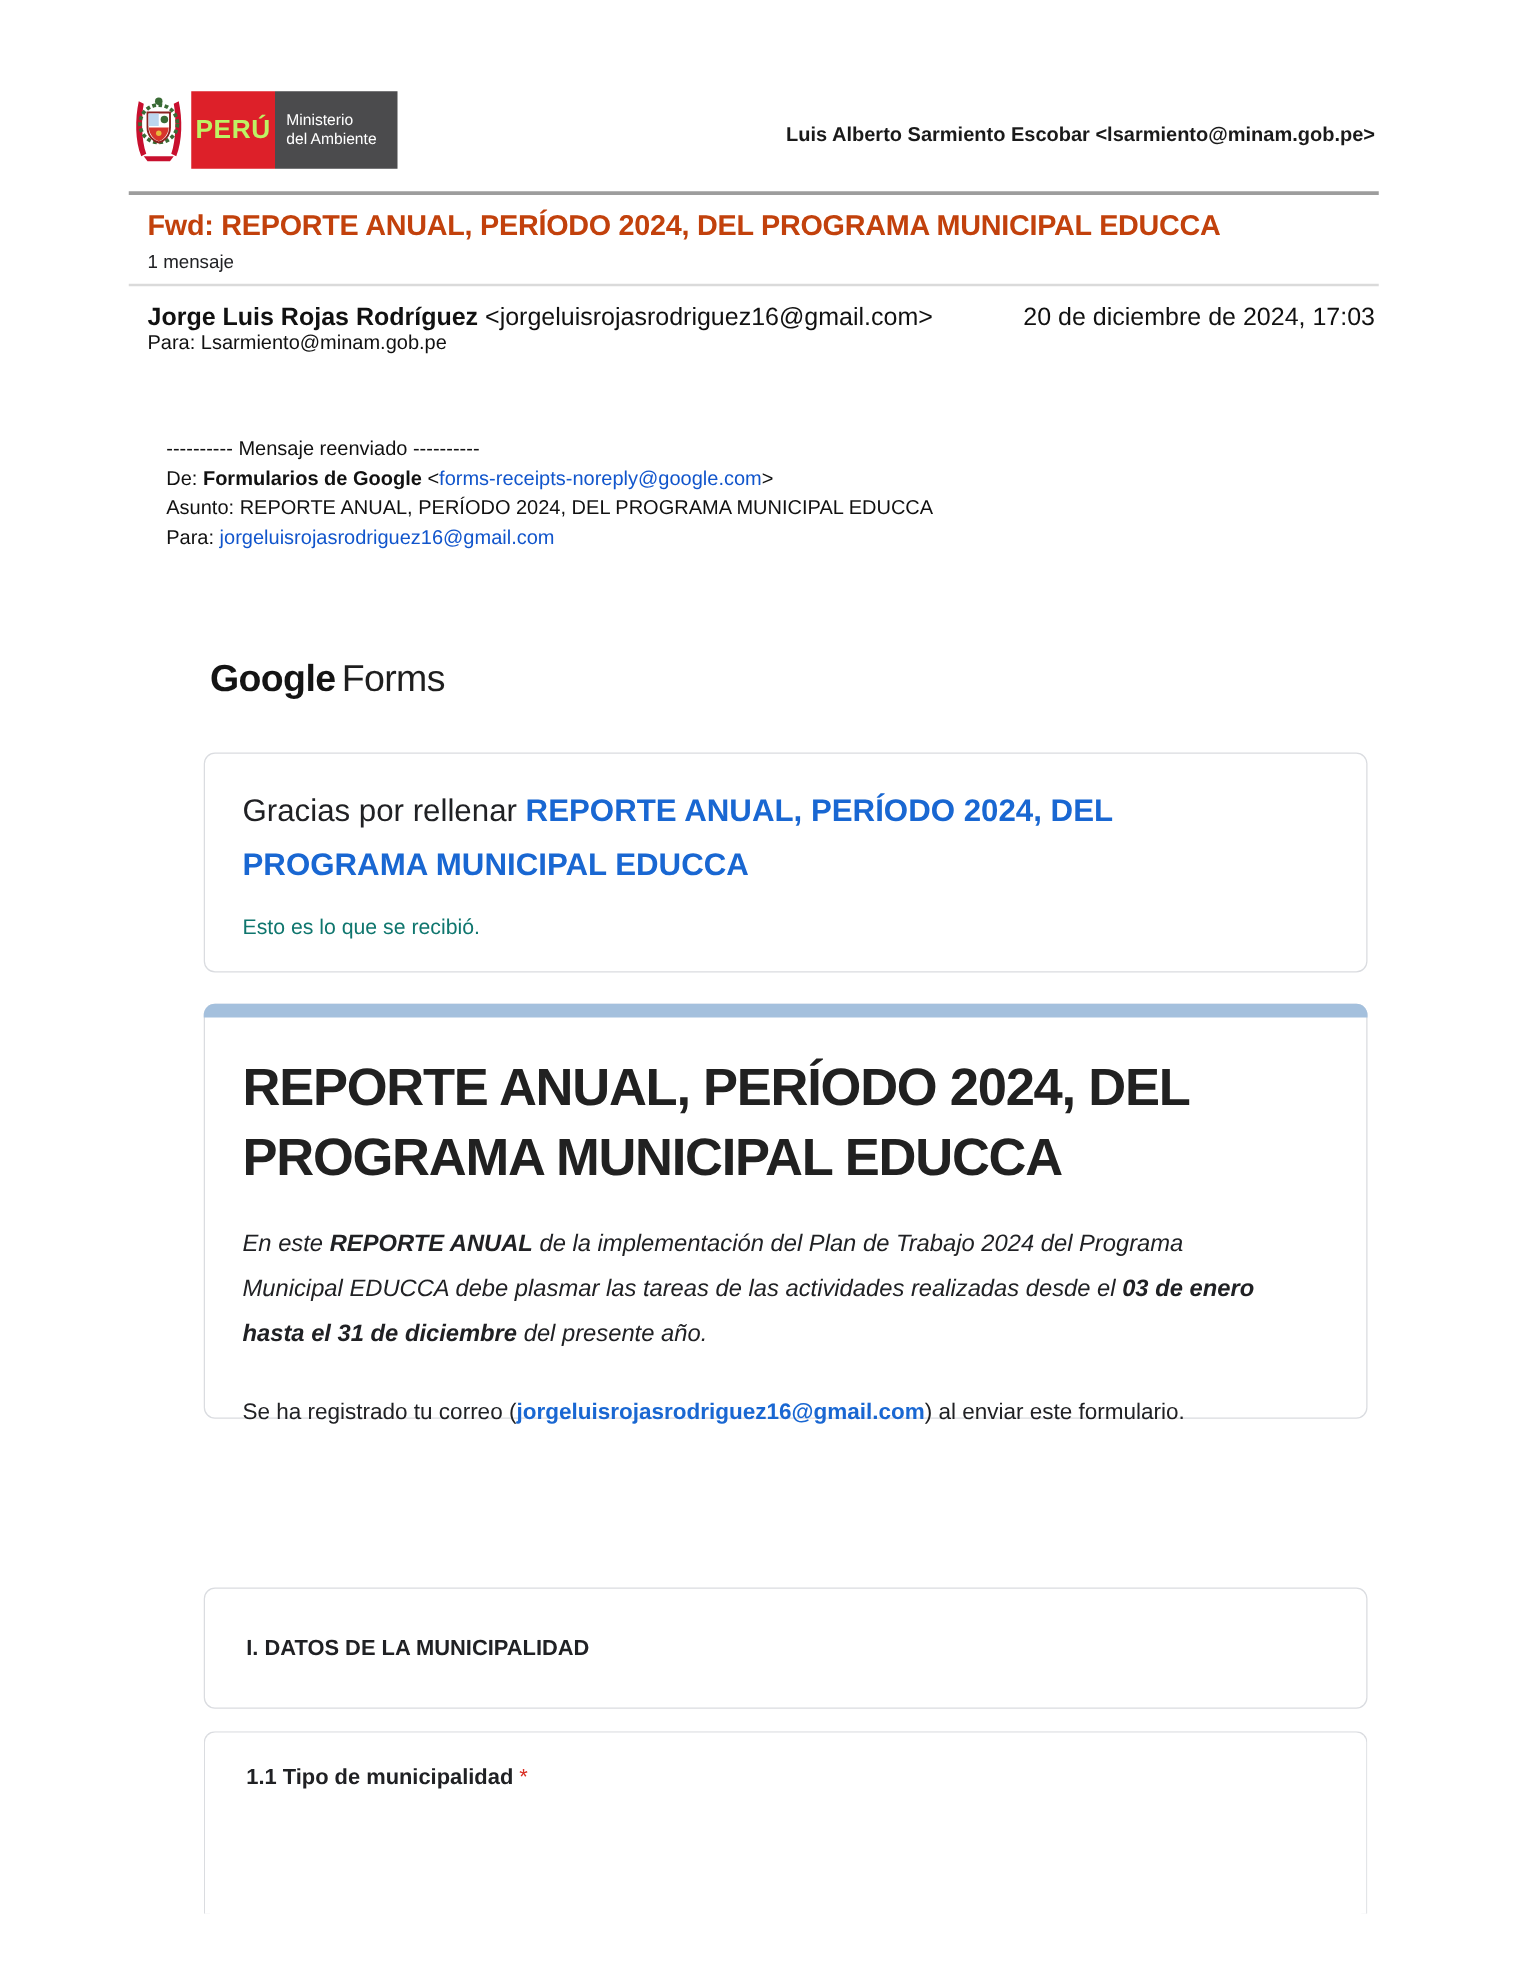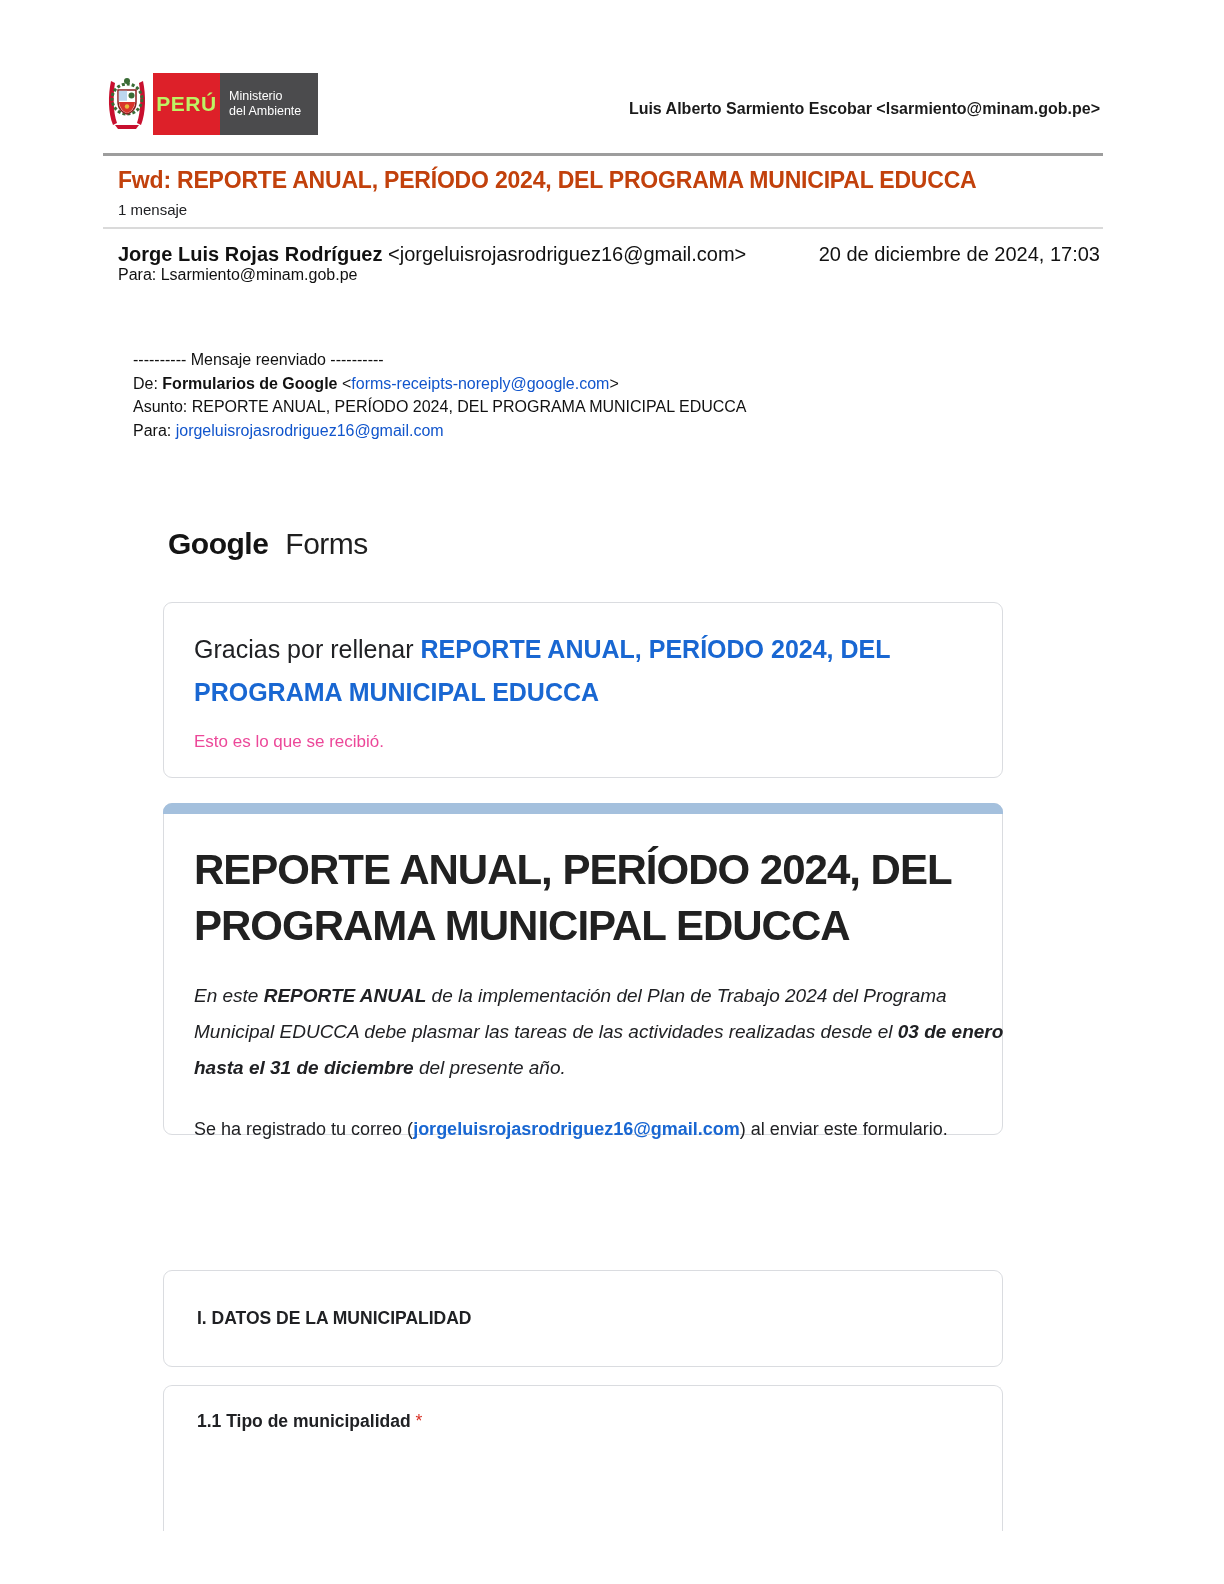--- a/index.html
+++ b/index.html
@@ -52,30 +52,30 @@
   .fwd-block {
     position:absolute; left:133px; top:348px;
     font-size:16px; line-height:23.5px; color:#111;
   }
 
   .gforms-logo {
     position:absolute; left:168px; top:527px;
     font-size:30px; color:#141414; letter-spacing:-.5px; white-space:nowrap;
   }
   .gforms-logo .brand { font-weight:600; }
-  .gforms-logo .product { font-weight:400; margin-left:17px; color:#1f1f1f; }
+  .gforms-logo .product { font-weight:400; margin-left:5px; color:#1f1f1f; }
 
   
   .card {
-    position:absolute; left:163px; width:840px;
+    position:absolute; left:163px; width:931px;
     background:#fff; border:1px solid #dadce0; border-radius:9px;
   }
   .card1 { top:602px; height:176px; padding:25px 30px 0 30px; }
   .c1-heading { font-size:25px; line-height:43px; color:#202124; font-weight:normal; }
-  .c1-sub { margin-top:18px; font-size:17px; color:#ec4899; }
+  .c1-sub { margin-top:18px; font-size:17px; color:#0f766e; }
 
   .card2 { top:803px; height:332px; }
   .bluebar {
     height:11px; background:#a4c0dd;
     border-radius:9px 9px 0 0; margin:-1px -1px 0 -1px;
   }
   .card2-inner { padding:28px 30px 0 30px; }
   .form-title {
     font-size:42px; font-weight:bold; color:#212121;
     letter-spacing:-1px; line-height:56px;

